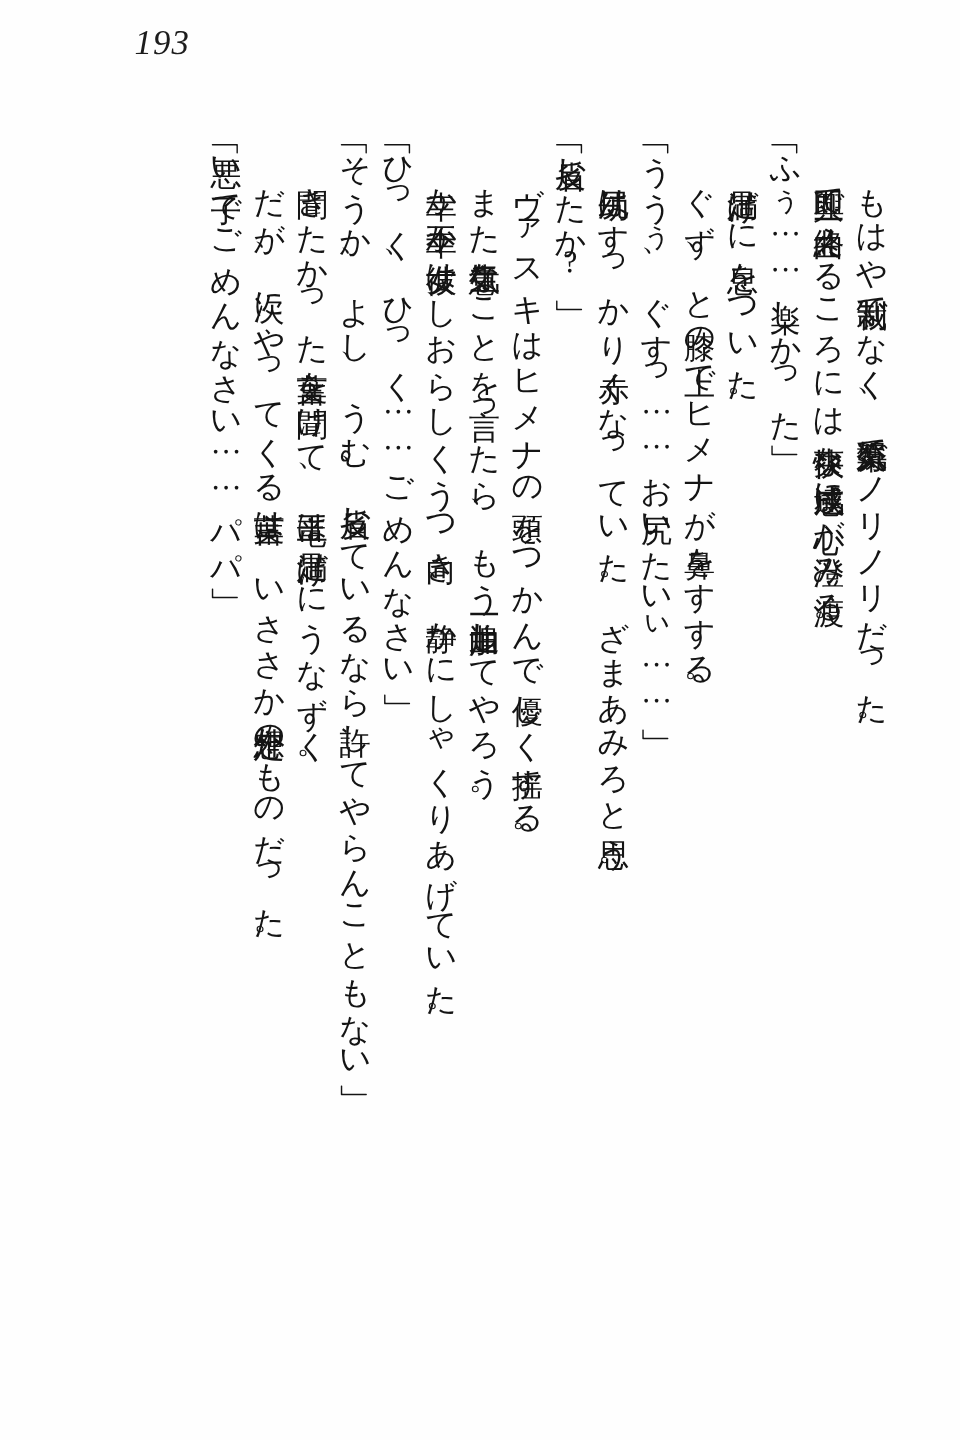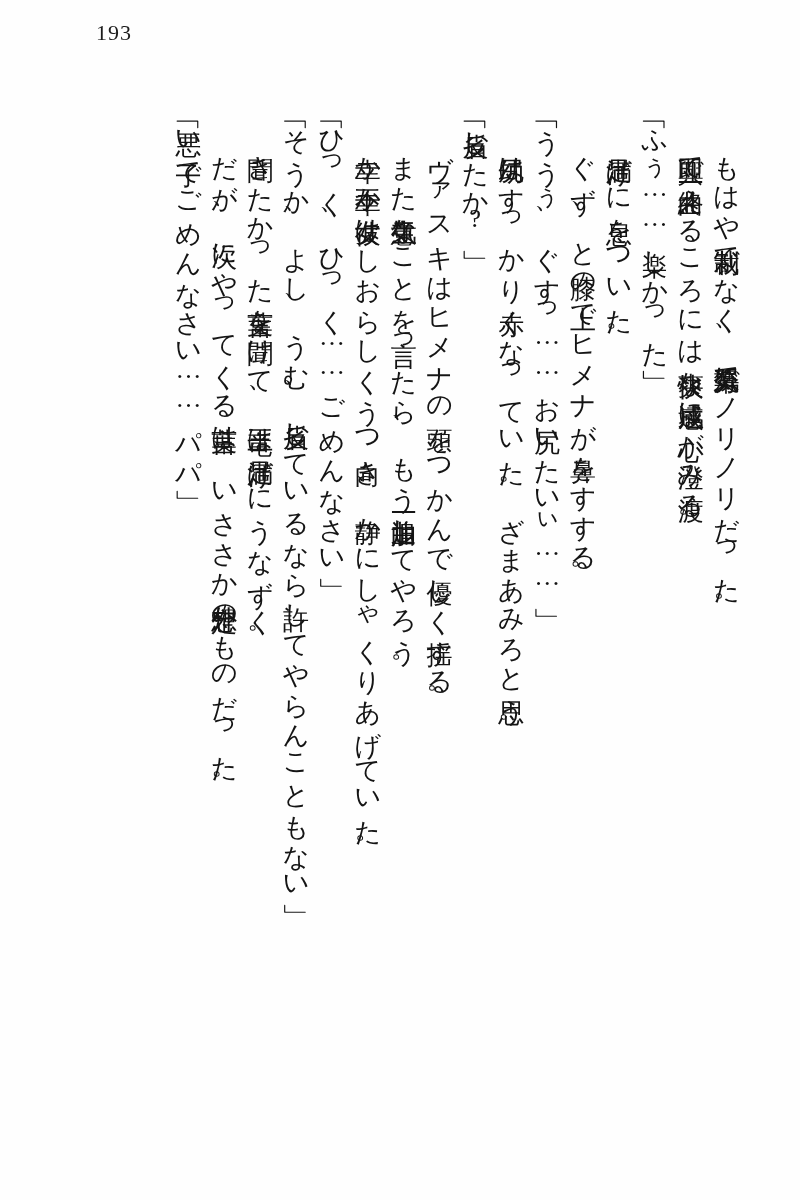--- a/index.html
+++ b/index.html
@@ -9,23 +9,24 @@
   body {
     width: 800px;
     height: 1200px;
     position: relative;
     background: #fefefe;
     overflow: hidden;
   }
   .page-number {
     position: absolute;
     top: 20px;
-    left: 96px;
+    left: 112px;
     font-family: "Liberation Serif", "DejaVu Serif", serif;
-    font-size: 22px;
+    font-style: italic;
+    font-size: 29px;
     color: #1c1c1c;
     letter-spacing: 1px;
   }
   .text-area {
     position: absolute;
     top: 112px;
     right: 56px;
     height: 1010px;
     writing-mode: vertical-rl;
     -webkit-writing-mode: vertical-rl;

